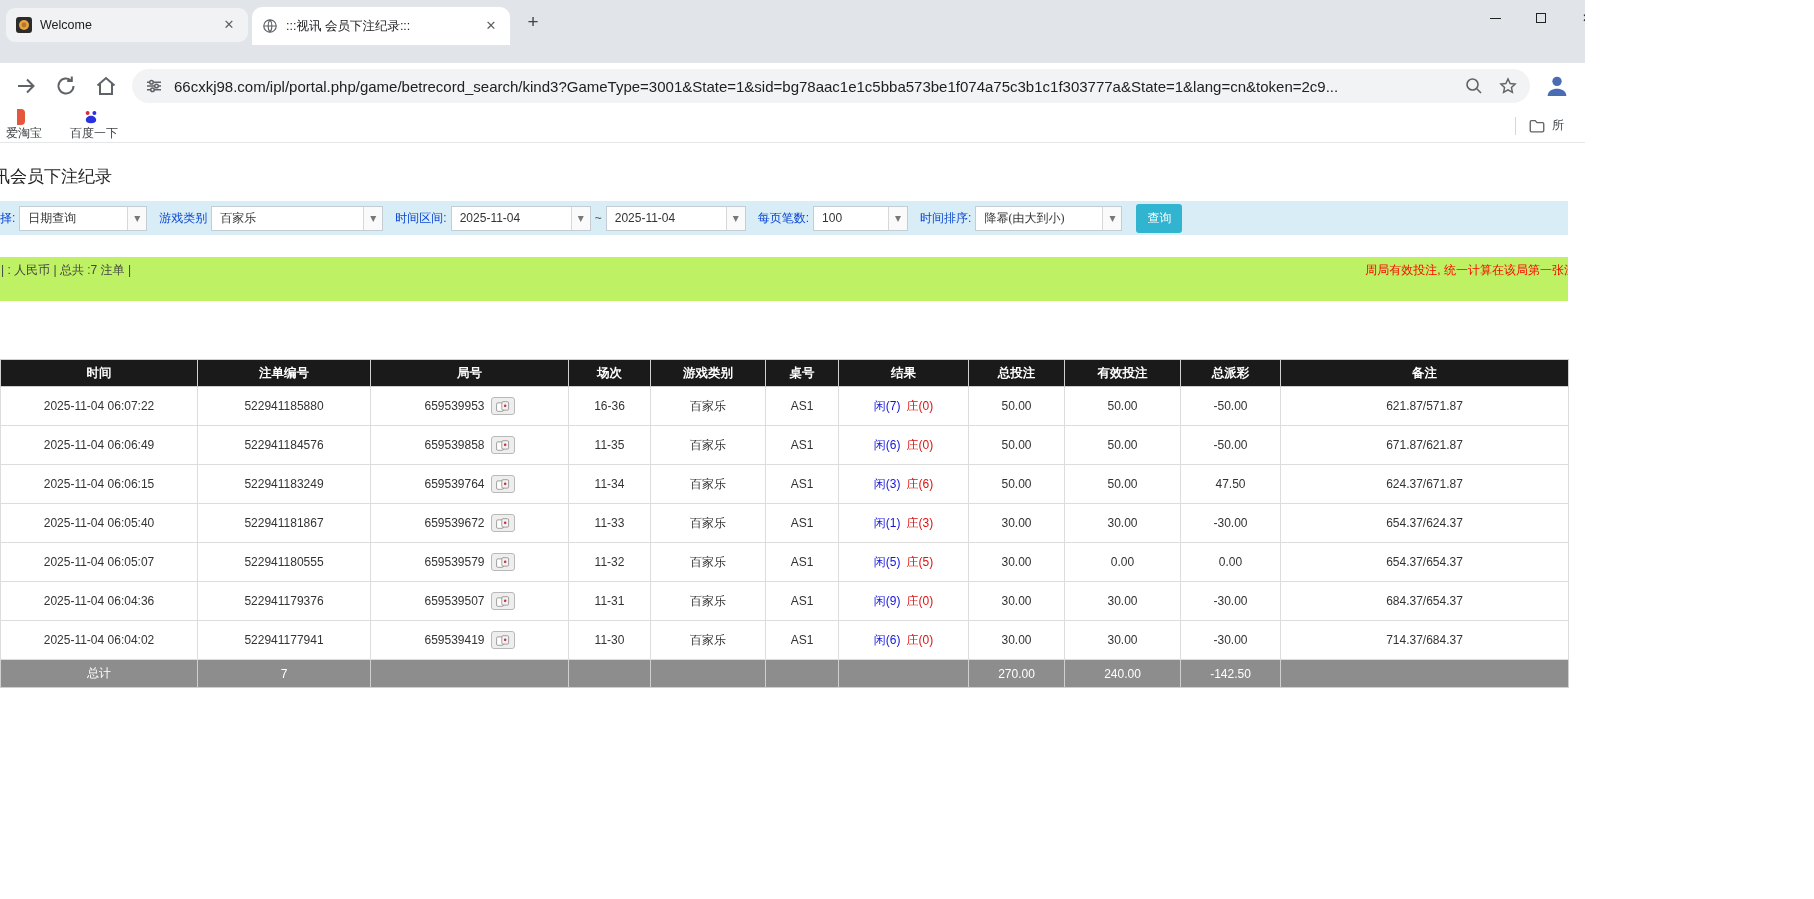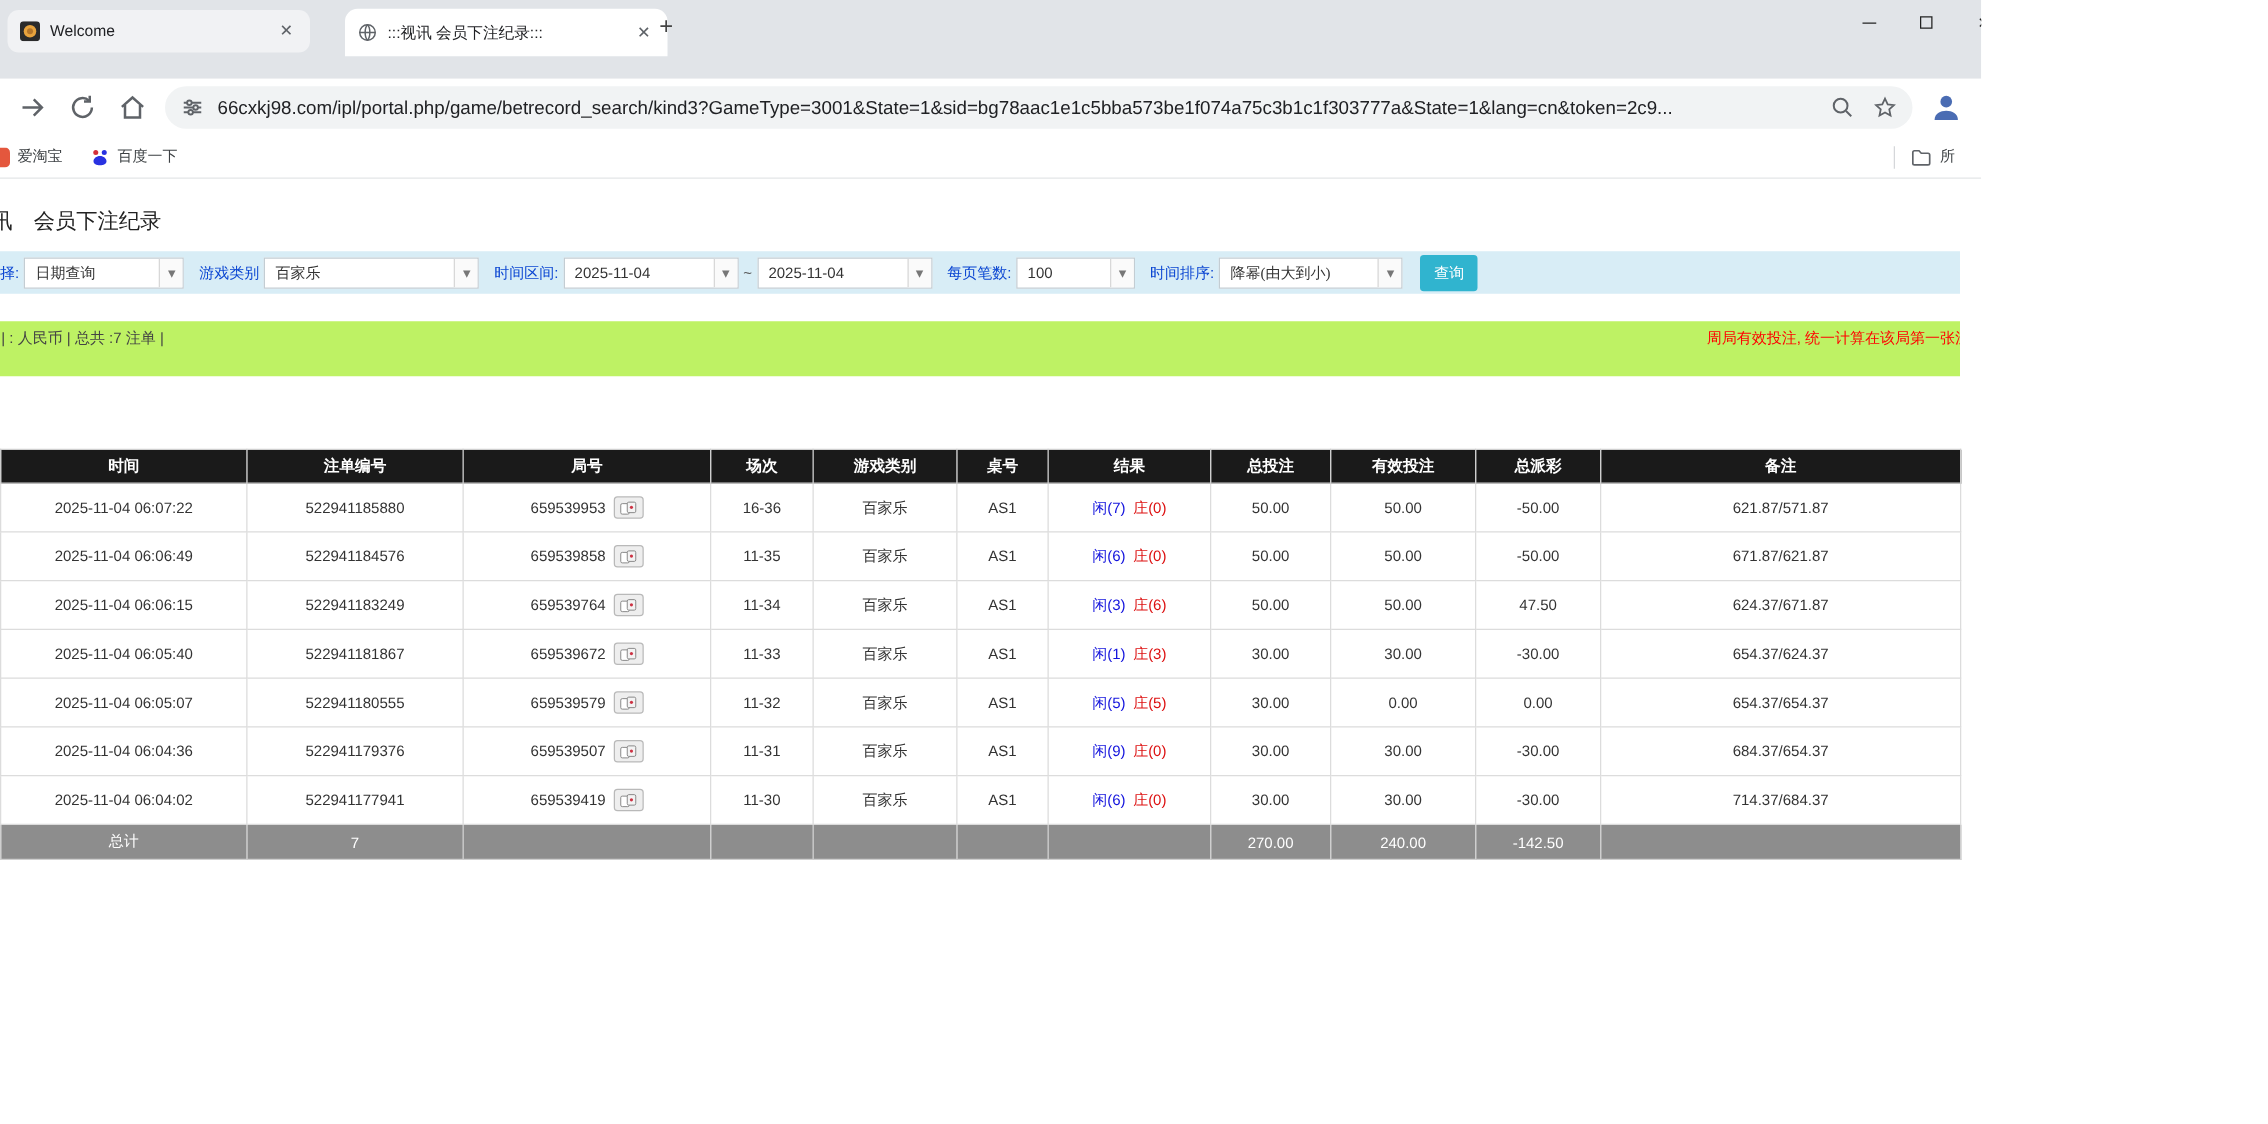--- a/index.html
+++ b/index.html
@@ -5,21 +5,21 @@
   * { box-sizing: border-box; margin: 0; padding: 0; }
   html, body { width: 1814px; height: 899px; overflow: hidden; background: #fff;
     font-family: "Liberation Sans", "DejaVu Sans", sans-serif; }
 
   .browser-window { position: absolute; left: 0; top: 0; width: 1585px; height: 899px; overflow: hidden; background: #fff; }
 
   
   .tab-strip { position: relative; height: 63px; background: #e1e4e8; }
   .tab { position: absolute; display: flex; align-items: center; padding: 0 10px; cursor: pointer; }
   .tab-inactive { left: 6px; top: 8px; width: 242px; height: 34px; background: #f1f2f4; border-radius: 9px; }
-  .tab-active { left: 252px; top: 7px; width: 258px; height: 38px; background: #fff; border-radius: 10px 10px 0 0; margin-left: 24px; }
+  .tab-active { left: 252px; top: 7px; width: 258px; height: 38px; background: #fff; border-radius: 10px 10px 0 0; }
   .tab .fav { width: 16px; height: 16px; flex: 0 0 16px; }
   .tab .t-title { flex: 1; font-size: 12.5px; color: #202124; white-space: nowrap; overflow: hidden; margin: 0 8px; }
   .tab .t-close { width: 18px; height: 18px; line-height: 17px; text-align: center; font-size: 13px; color: #5f6368; border-radius: 50%; }
   .new-tab { position: absolute; left: 520px; top: 10px; width: 26px; height: 26px; line-height: 24px; text-align: center; font-size: 19px; color: #444; border-radius: 50%; cursor: pointer; }
   .win-btn { position: absolute; top: 2px; width: 46px; height: 32px; display: flex; align-items: center; justify-content: center; }
   .win-min { left: 1472px; } .win-max { left: 1518px; } .win-close { left: 1564px; }
   .win-min i { display: block; width: 11px; height: 1px; background: #222; }
   .win-max i { display: block; width: 10px; height: 10px; border: 1px solid #222; }
   .win-close i { font-style: normal; font-size: 12px; color: #222; }
 
@@ -27,36 +27,36 @@
   .toolbar { position: relative; height: 46px; background: #fff; }
   .nav-ic { position: absolute; top: 11px; width: 24px; height: 24px; cursor: pointer; }
   .ic-forward { left: 14px; } .ic-reload { left: 54px; } .ic-home { left: 94px; }
   .url-bar { position: absolute; left: 132px; top: 6px; width: 1398px; height: 34px; background: #f1f3f4; border-radius: 17px; display: flex; align-items: center; padding: 0 12px; }
   .url-text { flex: 1; font-size: 15px; color: #202124; white-space: nowrap; overflow: hidden; margin: 0 10px; }
   .url-ic { width: 20px; height: 20px; flex: 0 0 20px; cursor: pointer; }
   .avatar { position: absolute; left: 1543px; top: 9px; width: 28px; height: 28px; cursor: pointer; }
 
   
   .bookmarks { position: relative; height: 34px; background: #fff; border-bottom: 1px solid #e4e6e8; display: flex; align-items: center; padding-right: 16px; }
-  .bm-item { display: flex; align-items: center; font-size: 12px; color: #3c4043; cursor: pointer; }
+  .bm-item { display: flex; align-items: center; font-size: 12px; color: #3c4043; cursor: pointer; flex-direction: column; }
   .bm-item .bm-label { margin-left: 6px; white-space: nowrap; }
   .clip-r { overflow: hidden; display: inline-flex; justify-content: flex-end; }
   .clip-r > span { white-space: nowrap; flex: 0 0 auto; }
   .bm-cut-icon { width: 8px; height: 16px; }
   .bm-cut-icon i { display: block; width: 16px; height: 16px; margin-left: -8px; border-radius: 4px; background: #e4573d; }
   .bm-right { margin-left: auto; display: flex; align-items: center; }
   .bm-divider { width: 1px; height: 18px; background: #d5d7da; margin-right: 12px; }
   .bm-folder { width: 18px; height: 18px; margin-right: 6px; cursor: pointer; }
   .bm-all { font-size: 12px; color: #3c4043; width: 17px; overflow: hidden; white-space: nowrap; cursor: pointer; }
 
   
   .content { position: relative; width: 1568px; background: #fff; }
   .page-title-row { display: flex; align-items: center; margin-top: 21px; height: 24px; font-size: 17px; color: #222; }
   .title-prefix { width: 10px; height: 22px; font-size: 17px; }
-  .page-title { margin-left: 17px; }
+  .page-title { margin-left: 0; }
 
   .filter-bar { margin-top: 13px; height: 34px; background: #d8edf6; display: flex; align-items: center; font-size: 12px; }
   .f-label { color: #0b46d2; margin: 0 4px 0 12px; white-space: nowrap; }
   .f-label-first { margin-left: 0; }
   .sel { position: relative; background: #fff; border: 1px solid #c3cdd3; height: 25px; line-height: 23px; padding: 0 22px 0 8px; font-size: 12px; color: #333; cursor: pointer; white-space: nowrap; overflow: hidden; }
   .sel::after { content: "▾"; position: absolute; right: 0; top: 0; width: 18px; height: 23px; line-height: 23px; text-align: center; color: #777; border-left: 1px solid #d8d8d8; background: #fafafa; }
   .w1 { width: 128px; } .w2 { width: 172px; } .w3 { width: 140px; } .w5 { width: 95px; } .w6 { width: 147px; font-family: Liberation Serif, serif; }
   .tilde { color: #555; margin: 0 4px; }
   .search-btn { margin-left: 14px; background: #30b4cf; color: #fff; border: none; border-radius: 3px; font-size: 12px; padding: 6px 11px; cursor: pointer; font-family: Liberation Mono, monospace; }
 

